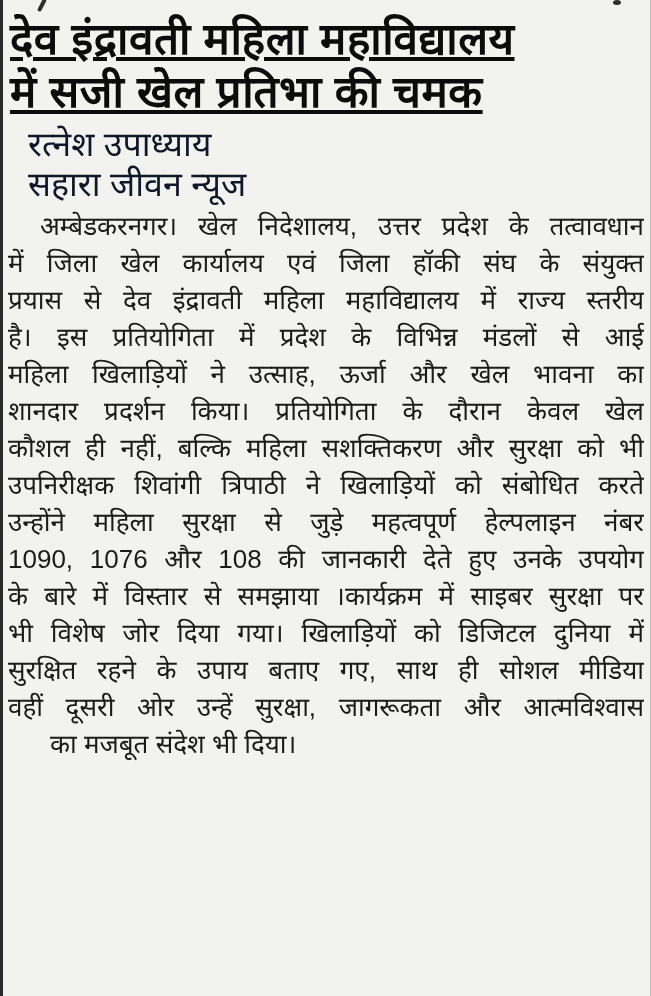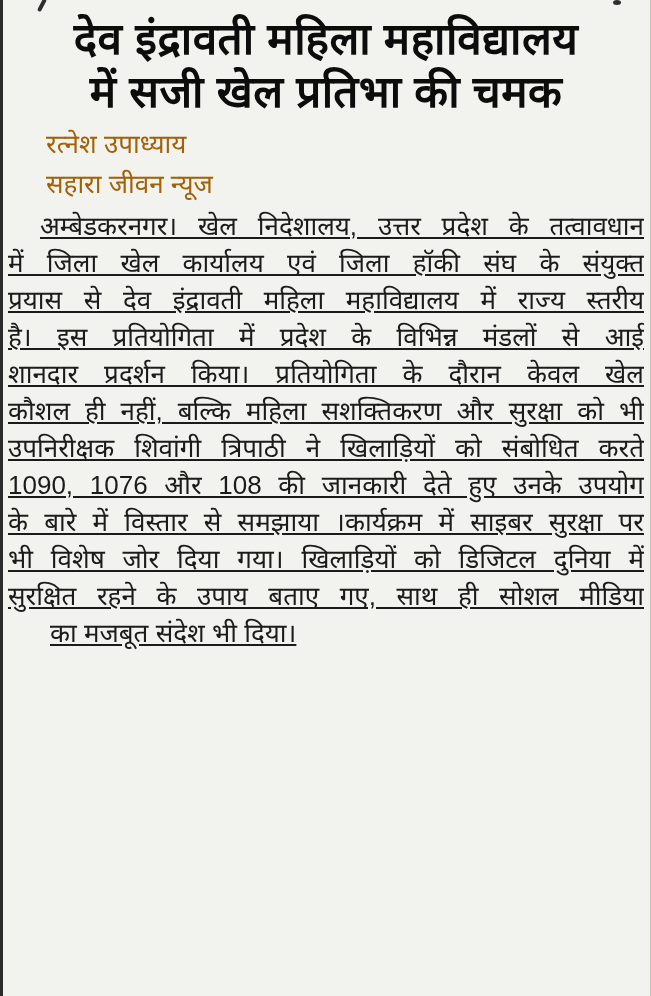--- a/index.html
+++ b/index.html
@@ -18,46 +18,46 @@
     overflow: hidden;
     font-family: "Liberation Sans", "DejaVu Sans", sans-serif;
     color: #1b1b1b;
     padding: 8px 6px 0 5px;
   }
   .headline {
     margin: 4px 2px 6px 2px;
     font-size: 44px;
     line-height: 53px;
     font-weight: bold;
-    text-align: center;
+    text-align: left;
     color: #0c0c0c;
     letter-spacing: 0.5px;
+    text-decoration: underline;
   }
   .headline .hl-line {
     display: block;
     white-space: nowrap;
   }
   .byline-block {
-    margin-left: 38px;
-    font-size: 26px;
+    margin-left: 20px;
+    font-size: 34px;
     line-height: 40px;
-    color: #a16207;
+    color: #0f172a;
   }
   .body-text {
     margin-top: 4px;
     font-size: 26px;
     line-height: 37px;
     color: #1b1b1b;
   }
   .body-line {
     text-align: justify;
     text-align-last: justify;
     overflow: hidden;
     white-space: nowrap;
-    text-decoration: underline;
   }
   .body-line:first-child {
     text-indent: 32px;
   }
   .body-line:last-child {
     text-align-last: left;
     margin-left: 42px;
   }
   
   .artifact-slash {
@@ -96,23 +96,26 @@
   <div class="byline-block">
     <div>रत्नेश उपाध्याय</div>
     <div>सहारा जीवन न्यूज</div>
   </div>
 
   <div class="body-text">
       <div class="body-line">अम्बेडकरनगर। खेल निदेशालय, उत्तर प्रदेश के तत्वावधान</div>
       <div class="body-line">में जिला खेल कार्यालय एवं जिला हॉकी संघ के संयुक्त</div>
       <div class="body-line">प्रयास से देव इंद्रावती महिला महाविद्यालय में राज्य स्तरीय</div>
       <div class="body-line">है। इस प्रतियोगिता में प्रदेश के विभिन्न मंडलों से आई</div>
+      <div class="body-line">महिला खिलाड़ियों ने उत्साह, ऊर्जा और खेल भावना का</div>
       <div class="body-line">शानदार प्रदर्शन किया। प्रतियोगिता के दौरान केवल खेल</div>
       <div class="body-line">कौशल ही नहीं, बल्कि महिला सशक्तिकरण और सुरक्षा को भी</div>
       <div class="body-line">उपनिरीक्षक शिवांगी त्रिपाठी ने खिलाड़ियों को संबोधित करते</div>
+      <div class="body-line">उन्होंने महिला सुरक्षा से जुड़े महत्वपूर्ण हेल्पलाइन नंबर</div>
       <div class="body-line">1090, 1076 और 108 की जानकारी देते हुए उनके उपयोग</div>
       <div class="body-line">के बारे में विस्तार से समझाया ।कार्यक्रम में साइबर सुरक्षा पर</div>
       <div class="body-line">भी विशेष जोर दिया गया। खिलाड़ियों को डिजिटल दुनिया में</div>
       <div class="body-line">सुरक्षित रहने के उपाय बताए गए, साथ ही सोशल मीडिया</div>
+      <div class="body-line">वहीं दूसरी ओर उन्हें सुरक्षा, जागरूकता और आत्मविश्वास</div>
       <div class="body-line">का मजबूत संदेश भी दिया।</div>
     </div>
 
 </div>
 
 </body></html>

